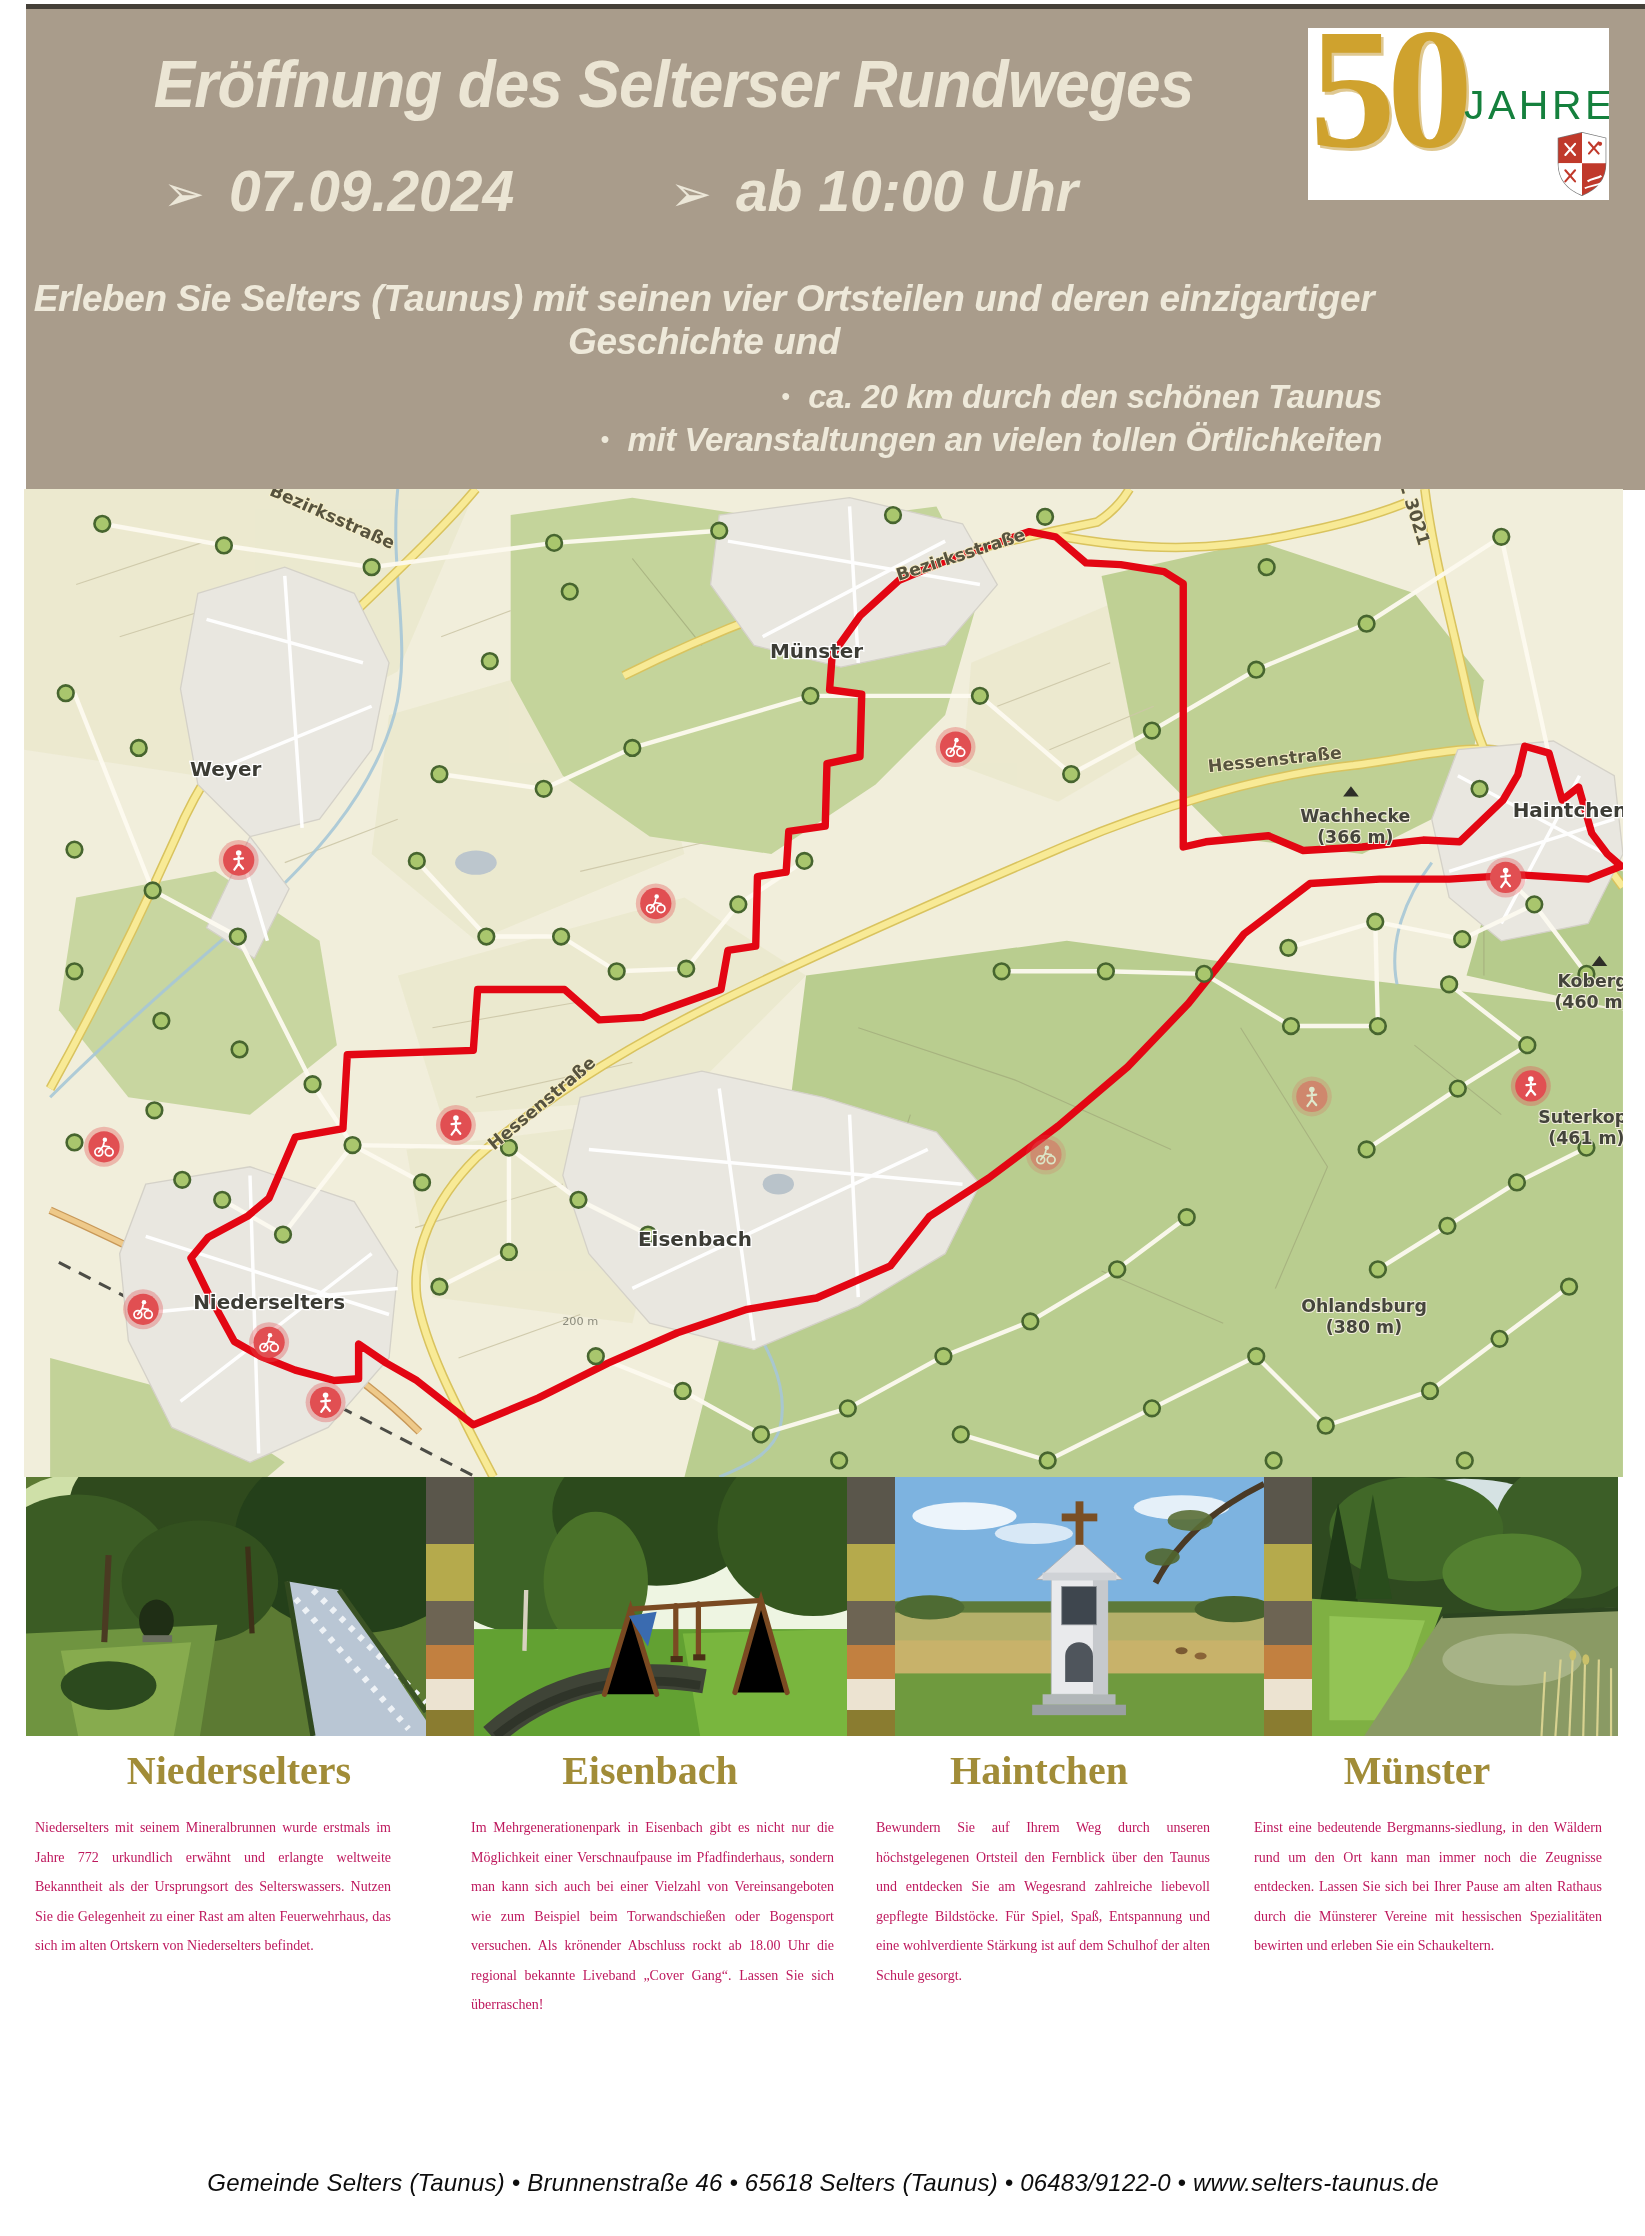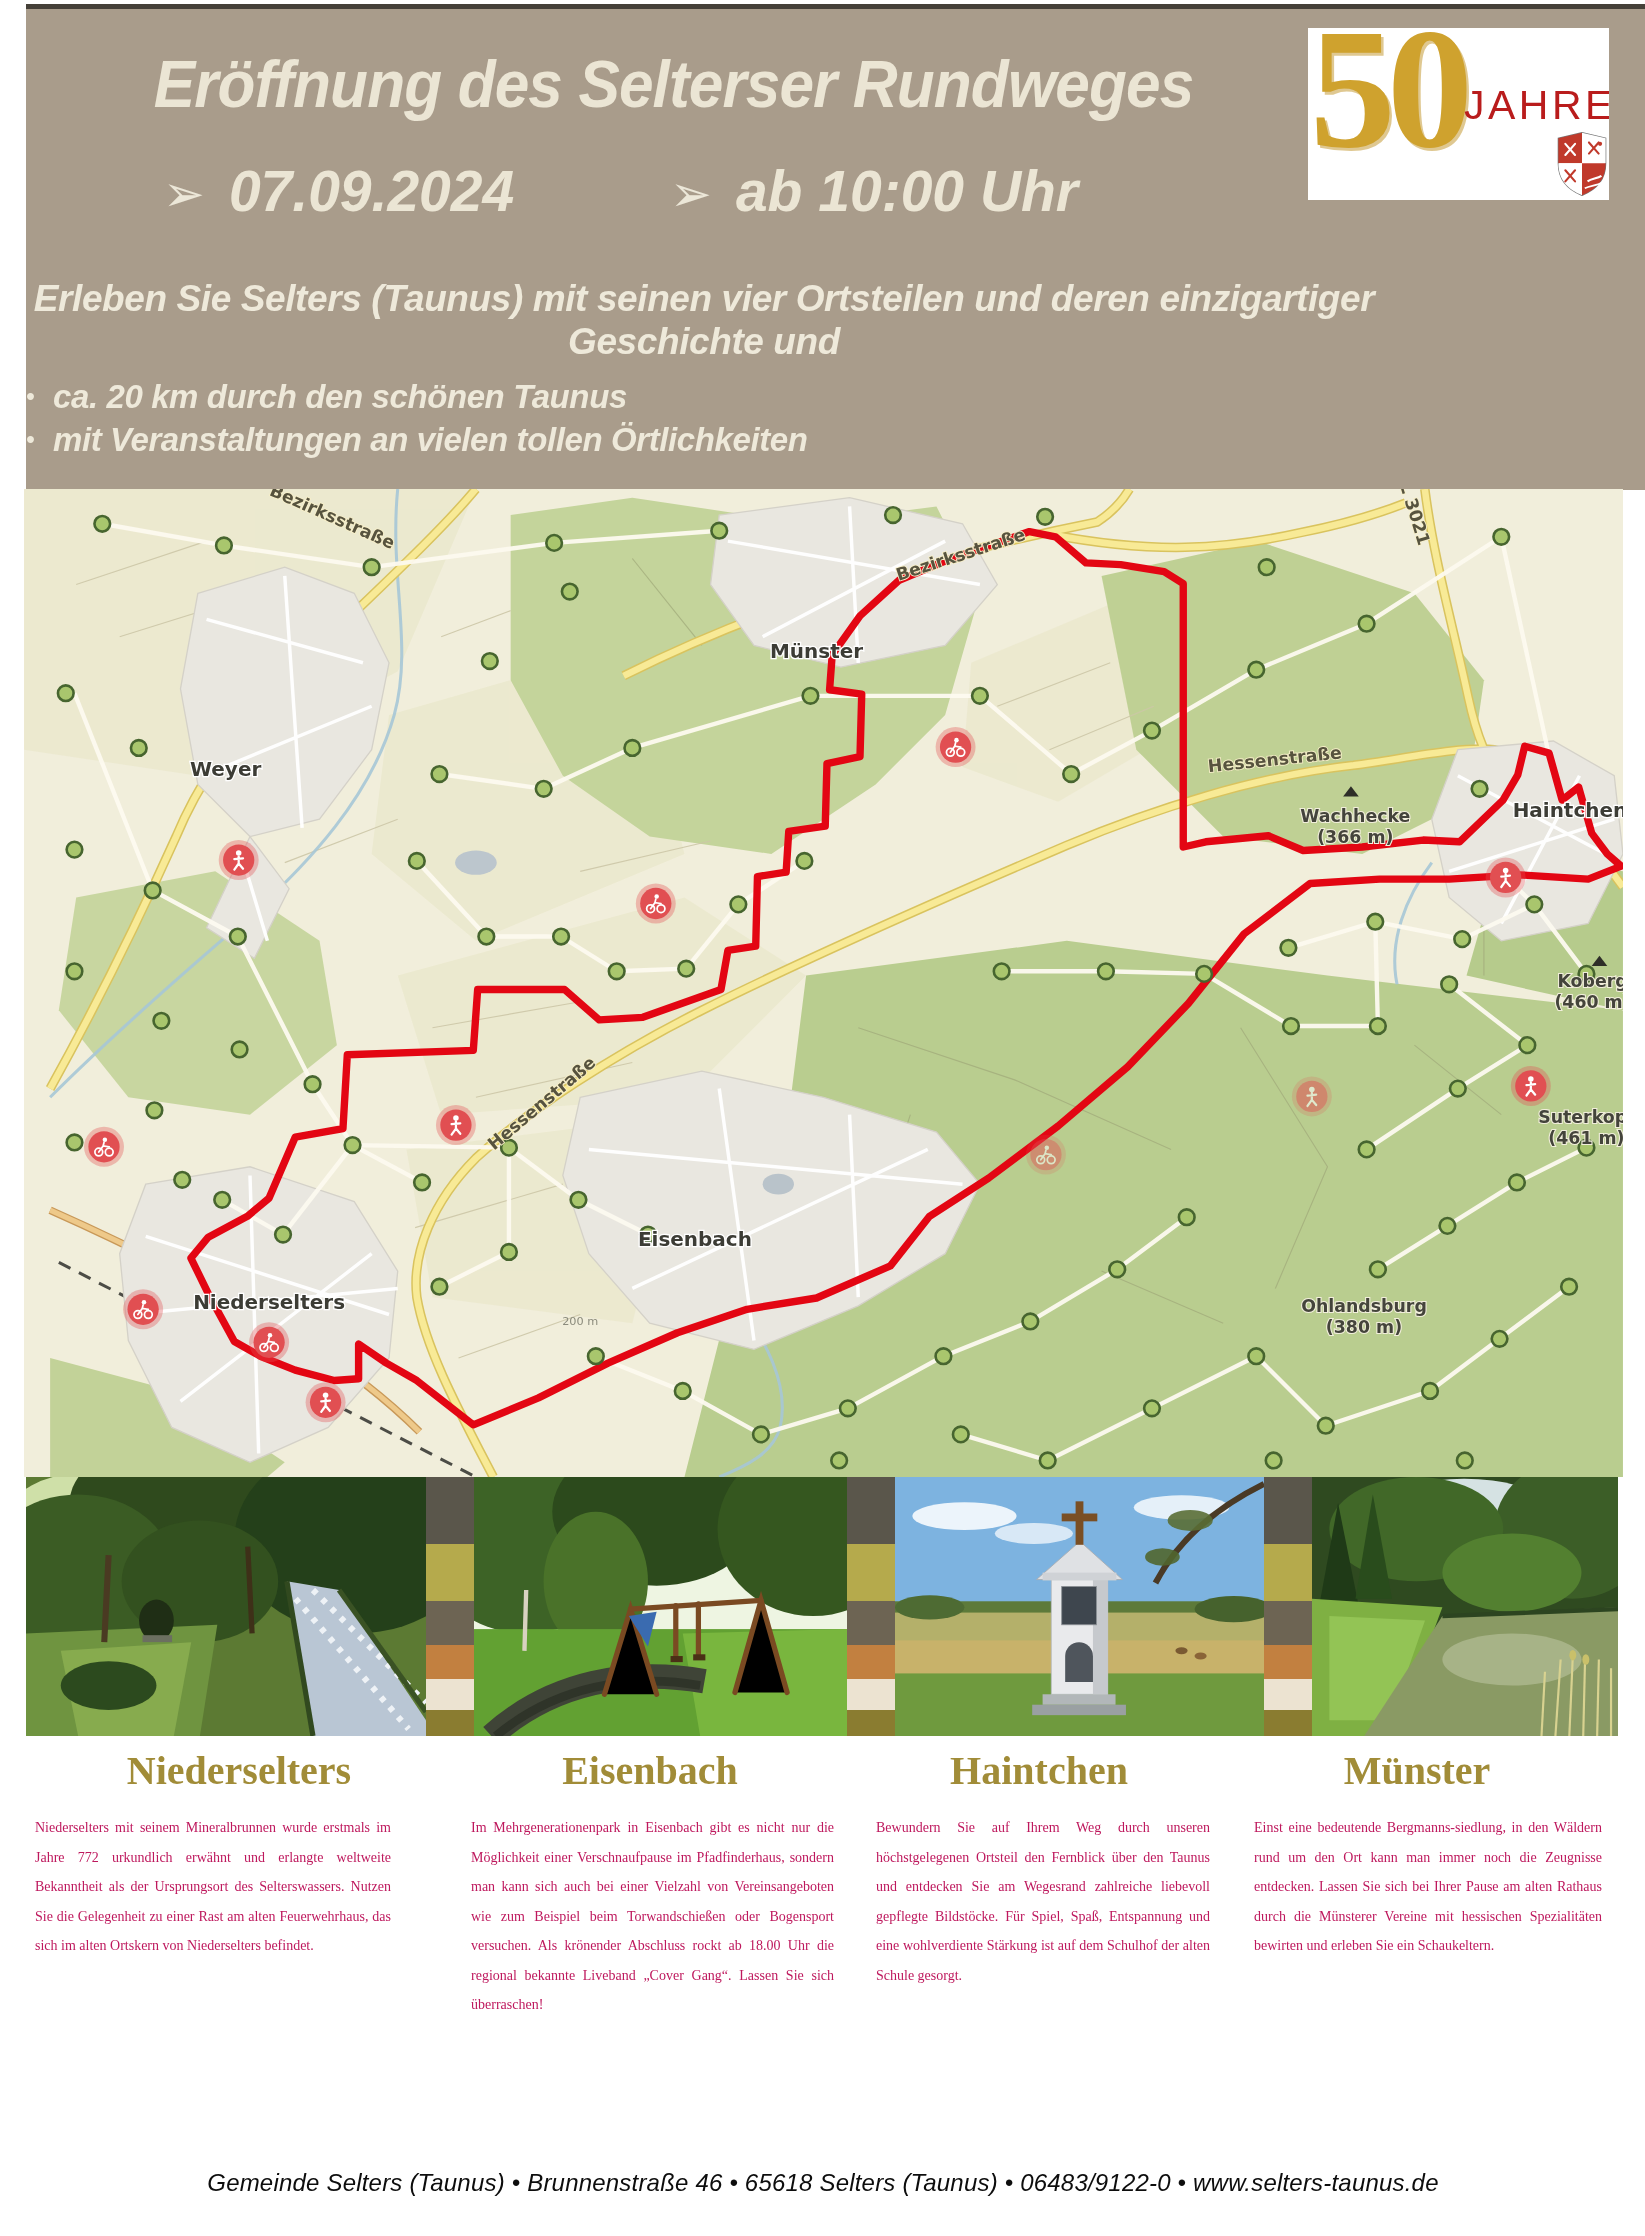--- a/index.html
+++ b/index.html
@@ -9,30 +9,30 @@
   .topline{position:absolute;left:26px;top:4.3px;width:1620px;height:4.3px;background:#454038;}
   .header{position:absolute;left:26px;top:8.7px;width:1620px;height:481px;background:#a99c8b;padding-left:16px;}
   .title{position:absolute;left:26px;top:37px;width:1243px;text-align:center;
          font-size:66px;font-weight:bold;font-style:italic;color:#ebe5d4;
          transform:scaleX(.94);transform-origin:center;letter-spacing:-0.9px;white-space:nowrap;}
   .hdate{position:absolute;top:149px;font-size:57px;font-weight:bold;font-style:italic;color:#ebe5d4;white-space:nowrap;}
   .hdate .arr{font-style:normal;font-weight:normal;font-size:50px;margin-right:24px;color:#ece7d8;}
   .d1{left:137px;} .d2{left:644px;}
   .intro{position:absolute;left:0;top:268px;width:1356px;text-align:center;color:#eee9da;
          font-weight:bold;font-style:italic;font-size:37px;line-height:43px;letter-spacing:-0.4px;}
-  .hbullets{position:absolute;left:0;top:365px;width:1356px;text-align:left;color:#eee9da;
+  .hbullets{position:absolute;left:0;top:365px;width:1356px;text-align:right;color:#eee9da;
             font-weight:bold;font-style:italic;font-size:33px;line-height:43px;letter-spacing:-0.4px;}
   .hbullets .dot{font-size:24px;vertical-align:3.5px;margin-right:19px;}
 
   
   .logo{position:absolute;left:1282px;top:19px;width:301px;height:172px;background:#fff;overflow:hidden;}
   .logo-50{position:absolute;left:1.7px;top:-26px;font-family:"Liberation Serif",serif;font-weight:bold;
            font-size:172px;line-height:172px;color:#cfa22e;letter-spacing:-8.7px;
            text-shadow:2.6px 2.6px 0 rgba(184,134,11,.45);}
-  .logo-jahre{position:absolute;left:156px;top:54px;font-size:41px;letter-spacing:3.5px;color:#b91c1c;z-index:2;}
+  .logo-jahre{position:absolute;left:156px;top:54px;font-size:41px;letter-spacing:3.5px;color:#15803d;z-index:2;}
   .logo-shield{position:absolute;left:249px;top:103px;z-index:3;}
 
   
   .mapwrap{position:absolute;left:24px;top:489px;width:1599px;height:988px;background:#f1eedb;}
   .mapwrap svg{display:block;}
   text.town{font-family:"DejaVu Sans","Liberation Sans",sans-serif;font-size:23px;font-weight:600;
             fill:#3c3c35;paint-order:stroke;stroke:#ffffff;stroke-width:3px;text-anchor:middle;}
   text.peak{font-family:"DejaVu Sans","Liberation Sans",sans-serif;font-size:20px;font-weight:600;
             fill:#44443b;paint-order:stroke;stroke:#f1eedb;stroke-width:2.5px;text-anchor:middle;}
   text.road{font-family:"DejaVu Sans","Liberation Sans",sans-serif;font-size:20px;font-weight:600;

